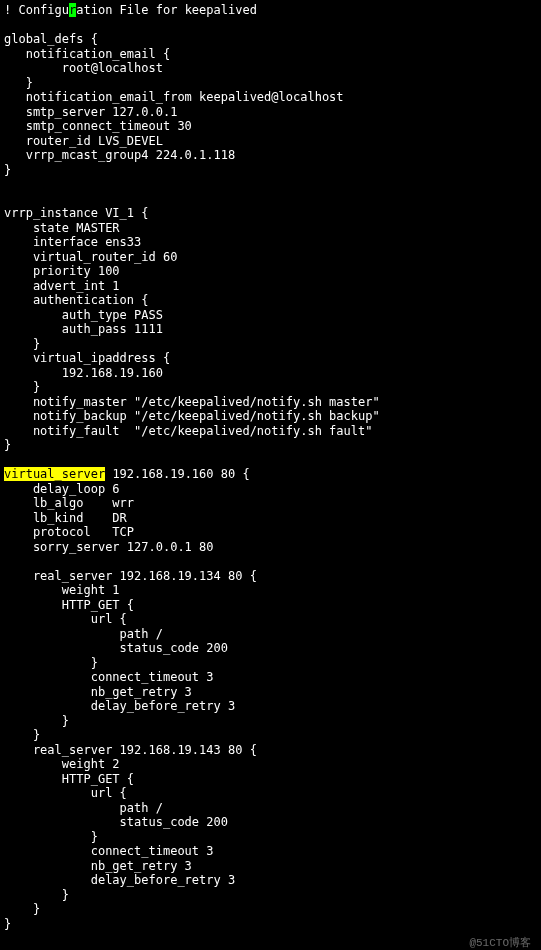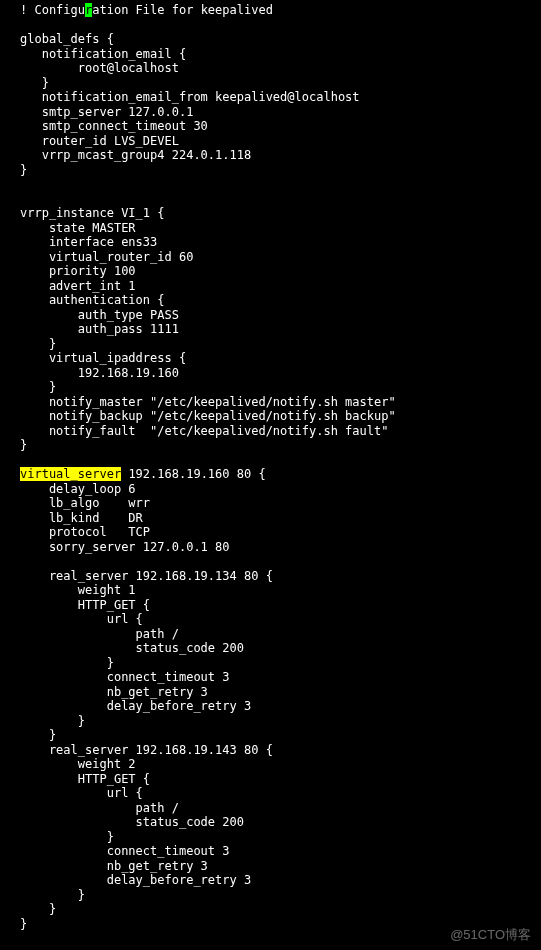--- a/index.html
+++ b/index.html
@@ -5,42 +5,42 @@
   html, body {
     margin: 0;
     padding: 0;
     background: #000;
     width: 541px;
     height: 950px;
     overflow: hidden;
   }
   pre.terminal {
     margin: 0;
-    padding: 3px 20px;
+    padding: 3px 4px;
     font-family: "DejaVu Sans Mono", Consolas, "Courier New", monospace;
     font-size: 12px;
     line-height: 14.5px;
     color: #fff;
     white-space: pre;
   }
   .cursor {
     background: #00ff00;
     color: #000;
   }
   .hl {
     background: #ffff00;
     color: #000;
   }
   .watermark {
     position: absolute;
     right: 10px;
-    bottom: 6px;
+    bottom: 0;
     color: rgba(255,255,255,0.4);
-    font-family: Liberation Sans, sans-serif;
-    font-size: 13px;
+    font-family: Liberation Mono, monospace;
+    font-size: 11px;
     pointer-events: none;
   }
 </style>
 </head>
 <body>
 
 <pre class="terminal"><span>! Configu</span><span class="cursor">r</span><span>ation File for keepalived</span>
 
 <span>global_defs {</span>
 <span>   notification_email {</span>

